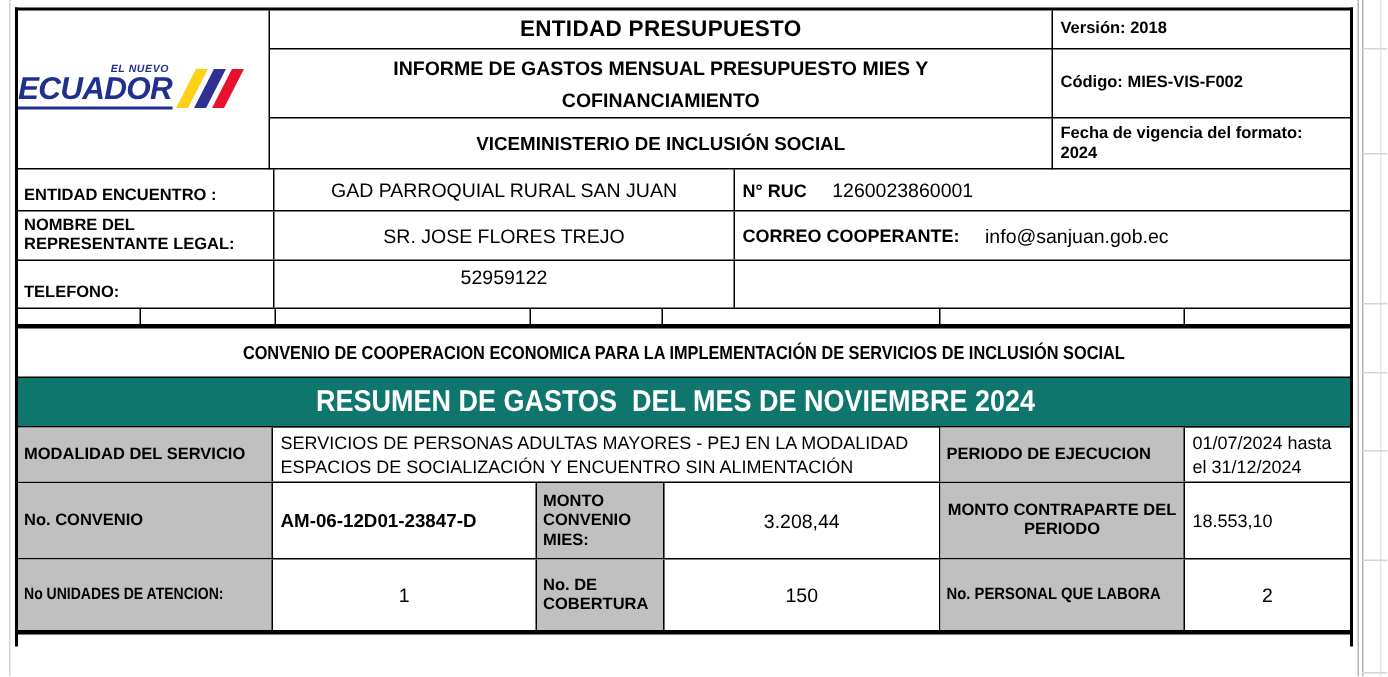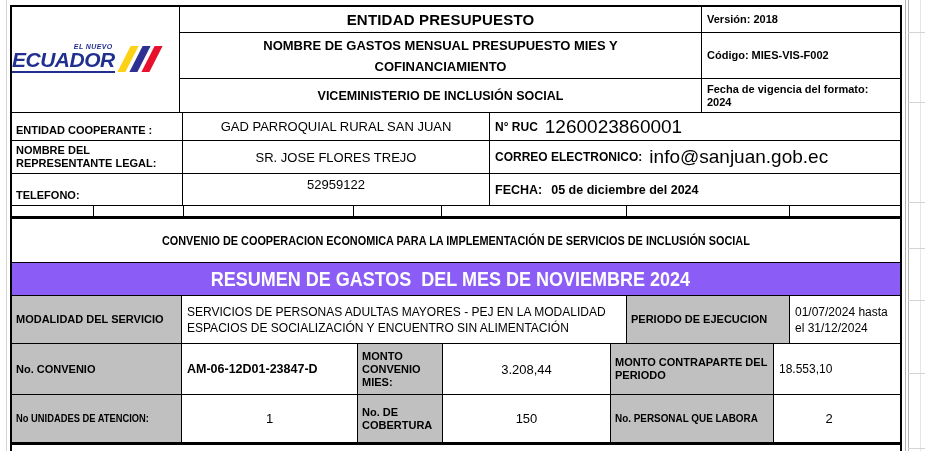--- a/index.html
+++ b/index.html
@@ -36,37 +36,37 @@
   
   .row { display: flex; border-bottom: 1px solid #000; }
   .row > div { display: flex; }
   .c { border-right: 1px solid #000; }
 
   
   .info-label { width: 171px; font-weight: bold; font-size: 11px; line-height: 13px; align-items: flex-end; padding: 2px 4px 3px 4px; white-space: pre-line; }
   .info-value { width: 307px; align-items: center; justify-content: center; font-size: 13px; }
   .info-right { width: 410px; align-items: center; padding: 2px 5px; font-size: 12px; }
   .blbl { font-weight: bold; font-size: 12px; }
-  .bval { margin-left: 7px; font-size: 19px; }
+  .bval { margin-left: 17px; font-size: 13px; }
 
   
   .spacer { height: 13px; border-bottom: 3px solid #000; }
   .spacer > div { border-right: 1px solid #000; height: 100%; }
 
   
-  .banner1 { height: 44px; align-items: center; justify-content: center; display: flex; }
+  .banner1 { height: 33px; align-items: center; justify-content: center; display: flex; }
   .banner1 span { font-weight: bold; font-size: 12.5px; display: inline-block; transform: scaleX(0.87); white-space: nowrap; }
   .banner2 { height: 33px; align-items: center; justify-content: center; display: flex; padding-right: 12px; }
   .banner2 span { font-weight: bold; font-size: 20px; color: #fff; display: inline-block; transform: scaleX(0.9); white-space: pre; }
 
   
   .gray { background: #c0c0c0; }
   .s-lab { font-weight: bold; font-size: 11px; line-height: 13px; align-items: center; padding: 2px 4px; }
   .w170 { width: 170px; } .w176 { width: 176px; } .w85 { width: 85px; }
-  .w184 { width: 168px; } .w163 { width: 163px; } .w110 { width: 110px; }
+  .w184 { width: 184px; } .w163 { width: 163px; text-align: center; } .w110 { width: 110px; }
   .w445 { width: 445px; }
   .vcenter { align-items: center; justify-content: center; }
   .vleft { align-items: center; justify-content: flex-start; padding: 2px 5px; }
   .txt12 { font-size: 12px; line-height: 16px; }
   .txt13 { font-size: 13px; }
   .boldval { font-weight: bold; font-size: 12.5px; }
   .narrow { display: inline-block; transform: scaleX(0.85); transform-origin: left center; white-space: nowrap; }
   .narrow-c { display: inline-block; transform: scaleX(0.9); transform-origin: left center; white-space: nowrap; }
   .stub { height: 8px; }
 </style>
@@ -104,78 +104,74 @@
           </div>
         </div>
       </div>
       <div class="hc cell-rb">
         <span class="doc-title">ENTIDAD PRESUPUESTO</span>
       </div>
       <div class="hr">
         <span>Versión: 2018</span>
       </div>
       <div class="hc cell-rb">
-        <span class="doc-sub">NOMBRE DE GASTOS MENSUAL PRESUPUESTO MIES Y COFINANCIAMIENTO</span>
+        <span class="doc-sub">INFORME DE GASTOS MENSUAL PRESUPUESTO MIES Y COFINANCIAMIENTO</span>
       </div>
       <div class="hr">
         <span>Código: MIES-VIS-F002</span>
       </div>
       <div class="hc cell-rb">
         <span class="doc-vice">VICEMINISTERIO DE INCLUSIÓN SOCIAL</span>
       </div>
       <div class="hr">
         <span>Fecha de vigencia del formato: 2024</span>
       </div>
     </div>
 
     <div class="row" style="height:28px;">
-      <div class="info-label c">ENTIDAD COOPERANTE :</div>
+      <div class="info-label c">ENTIDAD ENCUENTRO :</div>
       <div class="info-value c">GAD PARROQUIAL RURAL SAN JUAN</div>
       <div class="info-right">
         <span class="blbl">N° RUC</span>
         <span class="bval">1260023860001</span>
       </div>
     </div>
 
     <div class="row" style="height:33px;">
       <div class="info-label c">NOMBRE DEL
 REPRESENTANTE LEGAL:</div>
       <div class="info-value c">SR. JOSE FLORES TREJO</div>
       <div class="info-right">
-        <span class="blbl">CORREO ELECTRONICO:</span>
+        <span class="blbl">CORREO COOPERANTE:</span>
         <span class="bval">info@sanjuan.gob.ec</span>
       </div>
     </div>
 
     <div class="row" style="height:32px;">
       <div class="info-label c">TELEFONO:</div>
       <div class="info-value c" style="align-items:flex-start; padding-top:3px;">52959122</div>
-      <div class="info-right">
-        <span class="blbl" style="font-size:12.5px;">FECHA:</span>
-        <span class="blbl" style="font-size:12.5px; margin-left:9px;">05 de diciembre del 2024</span>
-      </div>
     </div>
 
     <div class="row spacer">
       <div style="width:82px;"></div>
         <div style="width:90px;"></div>
         <div style="width:170px;"></div>
       <div style="width:88px;"></div>
         <div style="width:185px;"></div>
         <div style="width:163px;"></div>
     </div>
 
     <div class="row banner1">
       <span>CONVENIO DE COOPERACION ECONOMICA PARA LA IMPLEMENTACIÓN DE SERVICIOS DE INCLUSIÓN SOCIAL</span>
     </div>
-    <div class="row banner2" style="background:#8b5cf6;">
+    <div class="row banner2" style="background:#0f766e;">
       <span>RESUMEN DE GASTOS  DEL MES DE NOVIEMBRE 2024</span>
     </div>
 
-    <div class="row" style="height:48px;">
+    <div class="row" style="height:37px;">
       <div class="s-lab gray c w170">MODALIDAD DEL SERVICIO</div>
       <div class="c w445 vleft txt12">SERVICIOS DE PERSONAS ADULTAS MAYORES - PEJ EN LA MODALIDAD ESPACIOS DE SOCIALIZACIÓN Y ENCUENTRO SIN ALIMENTACIÓN</div>
       <div class="s-lab gray c w163">PERIODO DE EJECUCION</div>
       <div class="w110 vleft txt12">01/07/2024 hasta el 31/12/2024</div>
     </div>
 
     <div class="row" style="height:51px;">
       <div class="s-lab gray c w170">No. CONVENIO</div>
       <div class="c w176 vleft boldval">AM-06-12D01-23847-D</div>
       <div class="s-lab gray c w85">MONTO CONVENIO MIES:</div>

